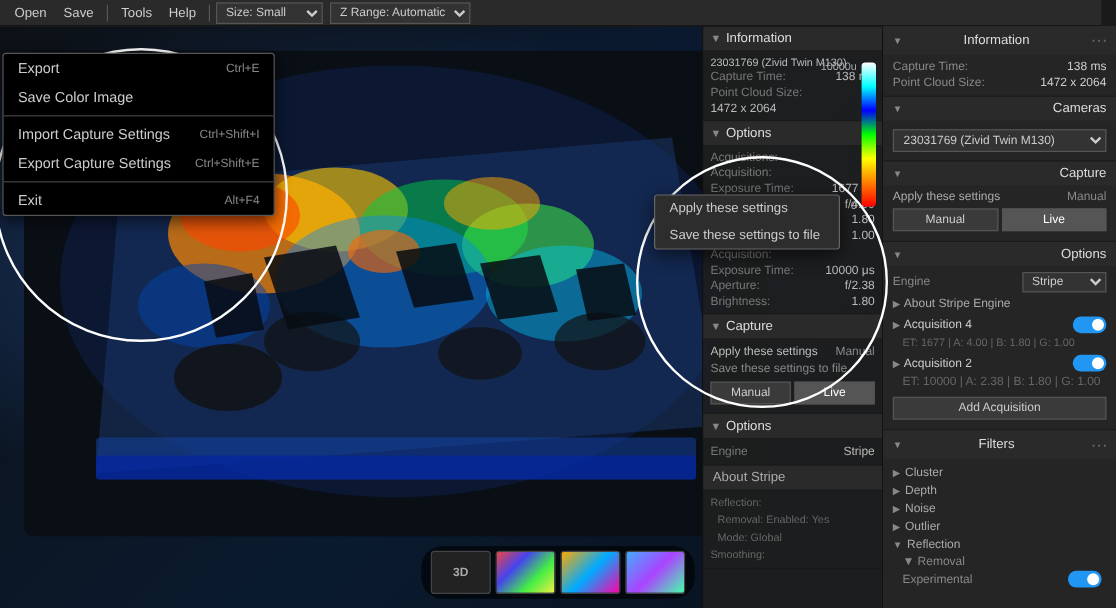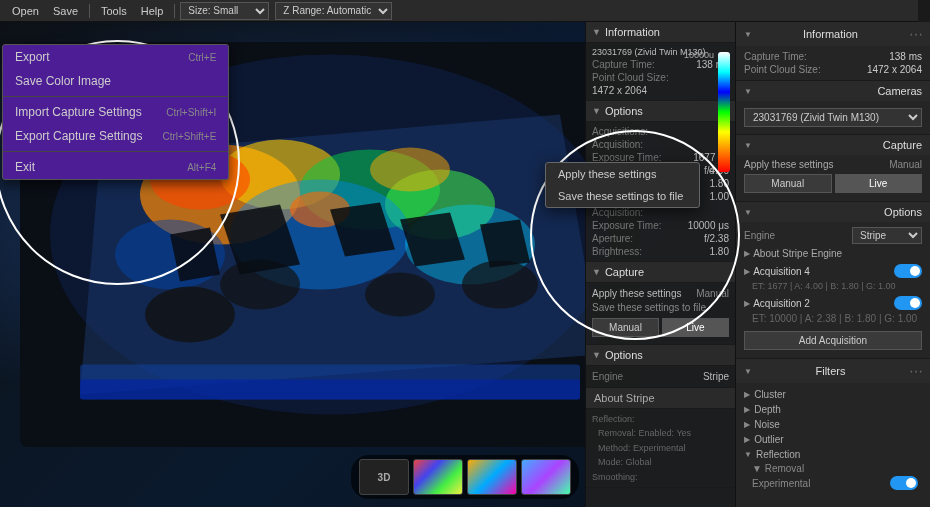--- a/index.html
+++ b/index.html
@@ -334,21 +334,21 @@
       z-index: 150;
       min-width: 155px;
       box-shadow: 0 4px 15px rgba(0,0,0,0.6);
     }
 
     
     #file-menu {
       position: absolute;
       top: 22px;
       left: 2px;
-      background: #4c1d95;
+      background: #000000;
       border: 1px solid #555;
       border-radius: 3px;
       z-index: 200;
       min-width: 200px;
       box-shadow: 0 4px 12px rgba(0,0,0,0.6);
       font-size: 12px;
       text-align: center;
     }
     .menu-item {
       display: flex;
@@ -567,21 +567,20 @@
       </div>
     </div>
 
     <div class="about-stripe-row">
       <span>About Stripe</span>
     </div>
 
     <div class="mid-section-body" style="font-size:9px;color:#666;line-height:1.6;">
       <div>Reflection:</div>
       <div style="padding-left:6px;">Removal: Enabled: Yes</div>
-      <div style="padding-left:6px;">Method: Experimental</div>
       <div style="padding-left:6px;">Mode: Global</div>
       <div>Smoothing:</div>
 
     </div>
 
   </div>
 
   <div id="right-panel">
 
     <div class="panel-section">

